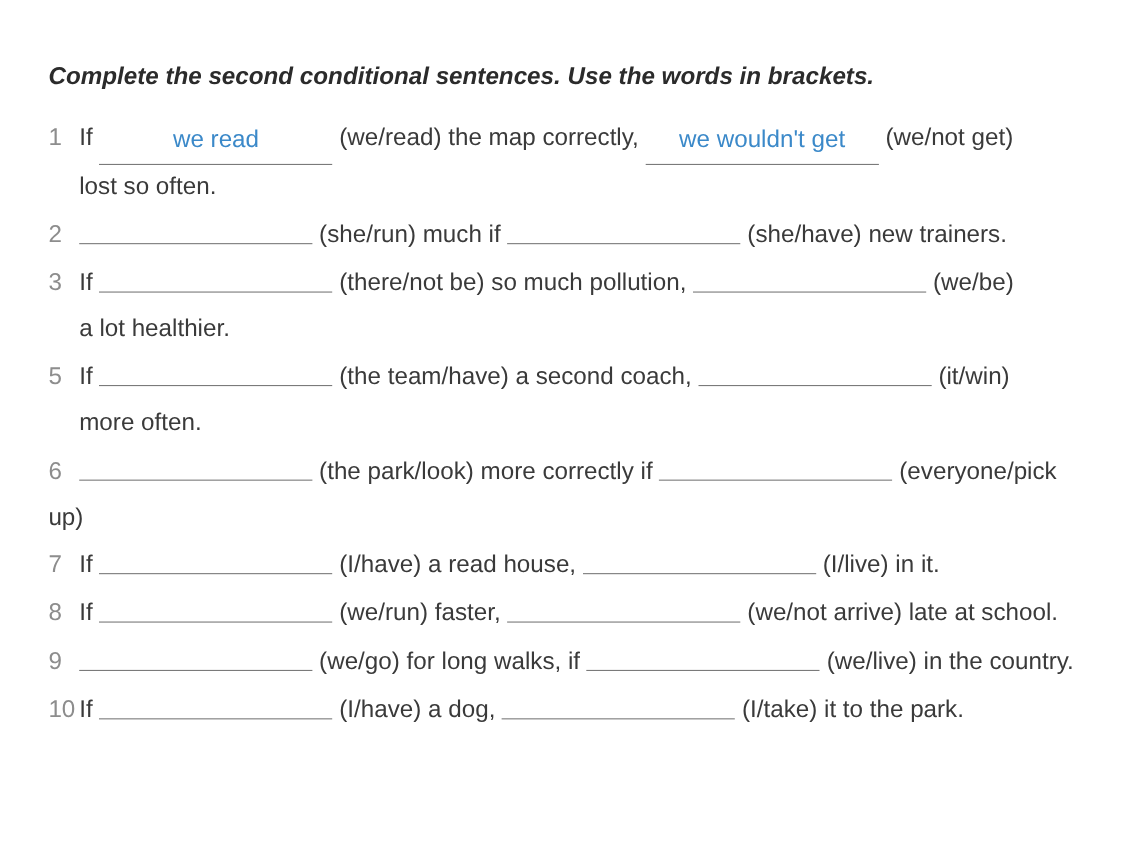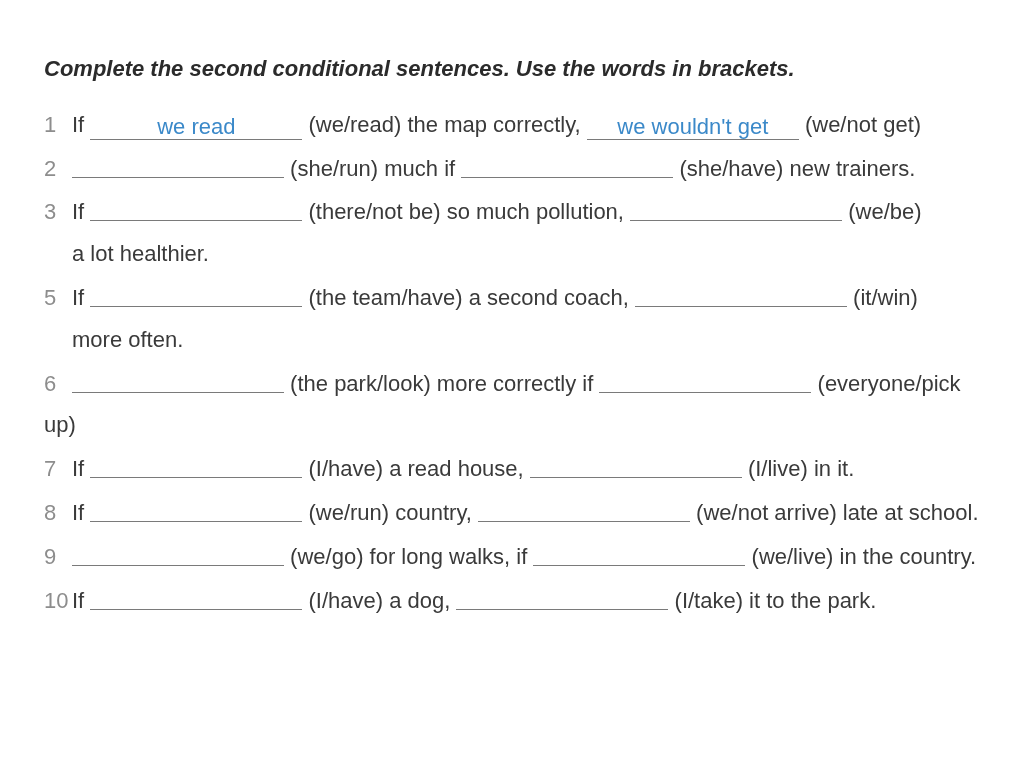--- a/index.html
+++ b/index.html
@@ -42,31 +42,31 @@
     height: 1.15em;
     vertical-align: baseline;
     text-align: center;
     position: relative;
     bottom: -2px;
   }
   .blank.filled {
     color: #3b89c9;
     font-family: "Segoe UI", "Lucida Sans", Arial, sans-serif;
     font-size: 22px;
-    padding-bottom: 8px;
+    padding-bottom: 18px;
   }
 </style>
 </head>
 <body>
 
 <div class="title">Complete the second conditional sentences. Use the words in brackets.</div>
 
 <div id="exercise-list">
-    <div class="item"><span class="num">1</span><span class="sentence"><span>If </span><span class="blank filled">we read</span><span> (we/read) the map correctly, </span><span class="blank filled">we wouldn't get</span><span> (we/not get)</span></span></div>
+    <div class="item"><span class="num">1</span><span class="sentence"><span>If </span><span class="blank filled">we read</span><span> (we/read) the map correctly, </span><span class="blank filled">we wouldn't get</span><span> (we/not get)</span></span><span class="continuation">lost so often.</span></div>
     <div class="item"><span class="num">2</span><span class="sentence"><span class="blank"></span><span> (she/run) much if </span><span class="blank"></span><span> (she/have) new trainers.</span></span></div>
     <div class="item"><span class="num">3</span><span class="sentence"><span>If </span><span class="blank"></span><span> (there/not be) so much pollution, </span><span class="blank"></span><span> (we/be)</span></span><span class="continuation">a lot healthier.</span></div>
     <div class="item"><span class="num">5</span><span class="sentence"><span>If </span><span class="blank"></span><span> (the team/have) a second coach, </span><span class="blank"></span><span> (it/win)</span></span><span class="continuation">more often.</span></div>
     <div class="item"><span class="num">6</span><span class="sentence"><span class="blank"></span><span> (the park/look) more correctly if </span><span class="blank"></span><span> (everyone/pick up)</span></span></div>
     <div class="item"><span class="num">7</span><span class="sentence"><span>If </span><span class="blank"></span><span> (I/have) a read house, </span><span class="blank"></span><span> (I/live) in it.</span></span></div>
-    <div class="item"><span class="num">8</span><span class="sentence"><span>If </span><span class="blank"></span><span> (we/run) country, </span><span class="blank"></span><span> (we/not arrive) late at school.</span></span></div>
+    <div class="item"><span class="num">8</span><span class="sentence"><span>If </span><span class="blank"></span><span> (we/run) faster, </span><span class="blank"></span><span> (we/not arrive) late at school.</span></span></div>
     <div class="item"><span class="num">9</span><span class="sentence"><span class="blank"></span><span> (we/go) for long walks, if </span><span class="blank"></span><span> (we/live) in the country.</span></span></div>
     <div class="item"><span class="num">10</span><span class="sentence"><span>If </span><span class="blank"></span><span> (I/have) a dog, </span><span class="blank"></span><span> (I/take) it to the park.</span></span></div>
   </div>
 
 </body></html>

